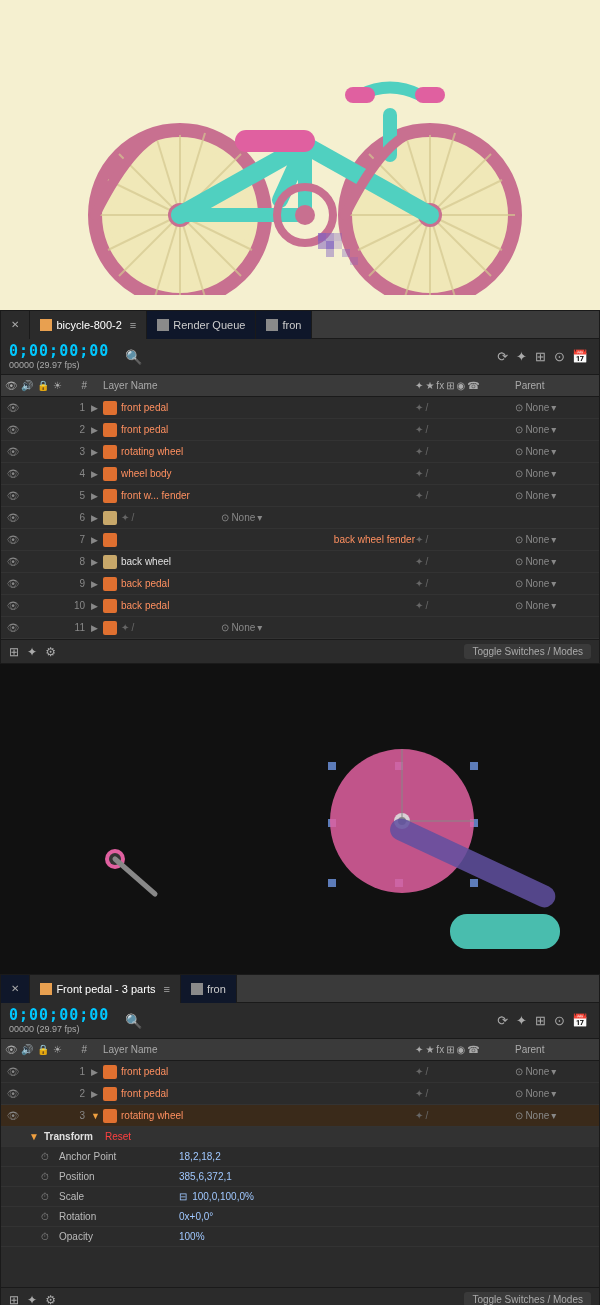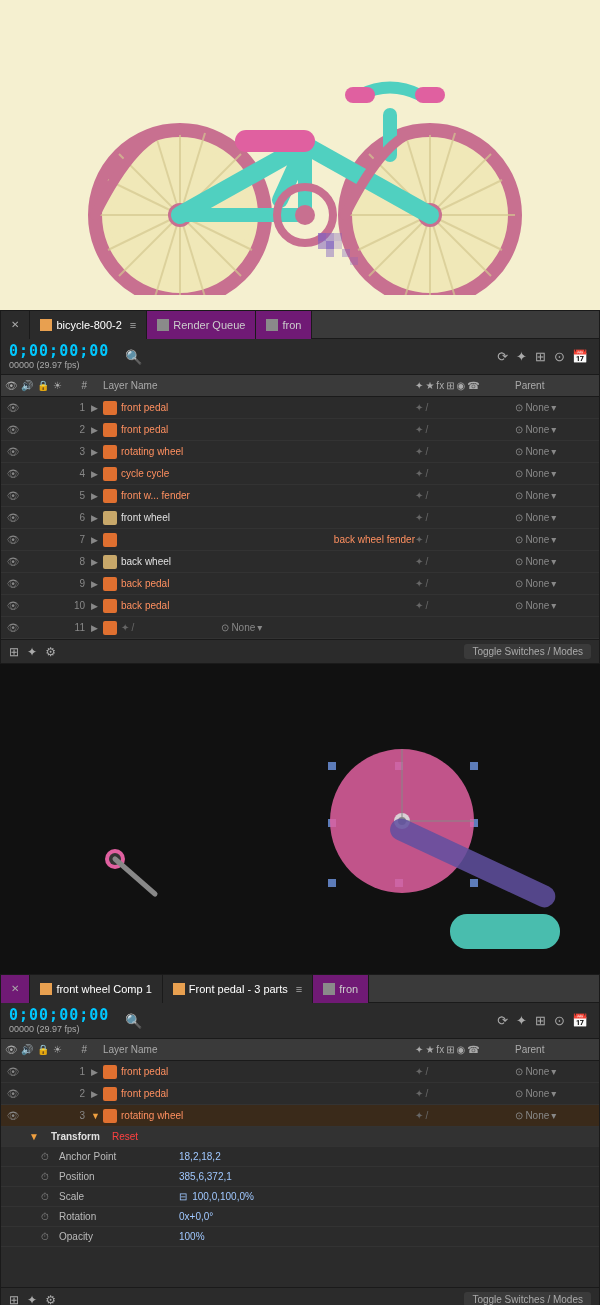--- a/index.html
+++ b/index.html
@@ -35,21 +35,21 @@
       border-bottom: 1px solid #1a1a1a;
     }
     .ae-tab {
       display: flex;
       align-items: center;
       gap: 4px;
       padding: 0 10px;
       height: 28px;
       font-size: 11px;
       color: #ccc;
-      background: #701a75;
+      background: #0f172a;
       border-right: 1px solid #1a1a1a;
       cursor: pointer;
     }
     .ae-tab.active {
       background: #2b2b2b;
       color: #fff;
     }
     .ae-tab .tab-icon {
       width: 12px;
       height: 12px;
@@ -386,21 +386,21 @@
     </div>
 
     <div class="layer-row">
       <div class="layer-eye">👁</div>
       <div style="width:16px"></div>
         <div style="width:16px"></div>
         <div style="width:16px"></div>
       <div class="layer-num">4</div>
       <div class="layer-expand">▶</div>
       <span class="layer-icon orange"></span>
-      <div class="layer-name" style="color:#ff9060;">cycle cycle</div>
+      <div class="layer-name" style="color:#ff9060;">wheel body</div>
       <div class="layer-switches">
           <span>✦</span>
           <span> /</span>
         </div>
       <div class="layer-parent">
           <span>⊙</span>
           <span>None</span>
           <span>▾</span>
         </div>
     </div>
@@ -426,21 +426,20 @@
     </div>
 
     <div class="layer-row">
       <div class="layer-eye">👁</div>
       <div style="width:16px"></div>
         <div style="width:16px"></div>
         <div style="width:16px"></div>
       <div class="layer-num">6</div>
       <div class="layer-expand">▶</div>
       <span class="layer-icon tan"></span>
-      <div class="layer-name">front wheel</div>
       <div class="layer-switches">
           <span>✦</span>
           <span> /</span>
         </div>
       <div class="layer-parent">
           <span>⊙</span>
           <span>None</span>
           <span>▾</span>
         </div>
     </div>
@@ -585,24 +584,20 @@
 
     <rect x="450" y="250" width="110" height="35" rx="17" fill="#50d0c0" opacity="0.9"></rect>
   </svg>
 </div>
 
 <div class="ae-panel-bottom">
 
   <div class="ae-tabs">
     <div class="ae-tab">
       <span style="color:#aaa;font-size:10px;">✕</span>
-    </div>
-    <div class="ae-tab active">
-      <span class="tab-icon orange"></span>
-      <span>front wheel Comp 1</span>
     </div>
     <div class="ae-tab active">
       <span class="tab-icon orange"></span>
       <span>Front pedal - 3 parts</span>
       <span style="margin-left:4px;color:#aaa;">≡</span>
     </div>
     <div class="ae-tab">
       <span class="tab-icon gray"></span>
       <span>fron</span>
     </div>
@@ -699,21 +694,21 @@
         </div>
       <div class="layer-parent">
           <span>⊙</span>
           <span>None</span>
           <span>▾</span>
         </div>
     </div>
 
     <div class="section-row">
       <span style="width:14px;color:#f0a040;">▼</span>
-      <span class="section-label" style="margin-left:8px;">Transform</span>
+      <span class="section-label" style="margin-left:1px;">Transform</span>
       <span style="margin-left:12px;color:#ff4040;">Reset</span>
     </div>
 
     <div class="transform-row">
       <span class="transform-icon">⏱</span>
       <span class="transform-label">Anchor Point</span>
       <span class="transform-value">18,2,18,2</span>
     </div>
 
     <div class="transform-row">

